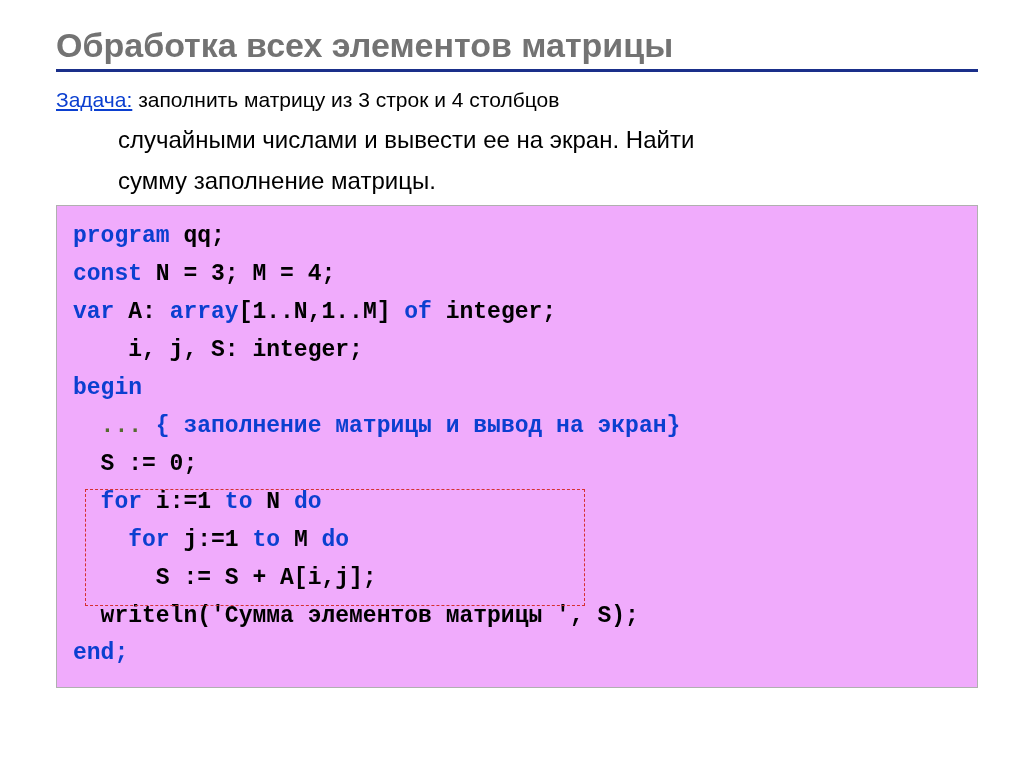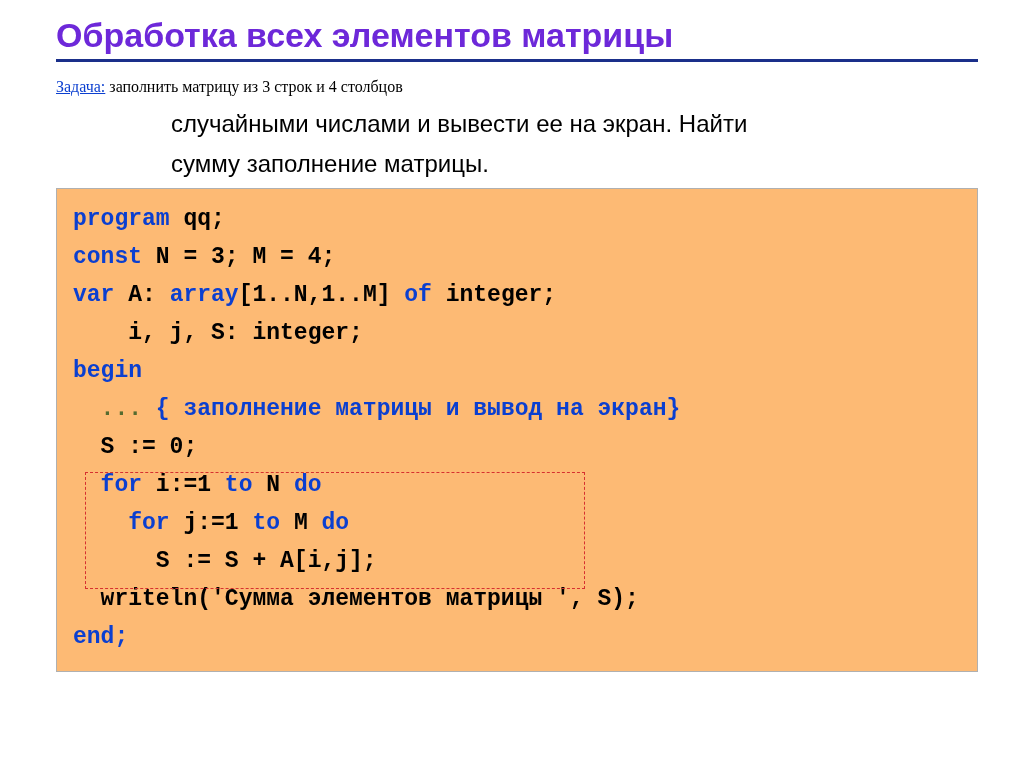--- a/index.html
+++ b/index.html
@@ -7,48 +7,47 @@
     margin: 0;
     width: 1024px;
     height: 767px;
     background: #ffffff;
     font-family: Arial, Helvetica, sans-serif;
     padding: 16px 46px 0 56px;
   }
   .title {
     font-size: 34px;
     font-weight: bold;
-    color: #6d28d9;
-    margin: 0 0 4px 0;
+    color: #737373;
+    margin: 10px 0 4px 0;
   }
   .rule {
     border: none;
     border-top: 3px solid #1a2f8a;
     margin: 0 0 14px 0;
   }
   .task {
-    font-size: 16px;
+    font-size: 21px;
     color: #000;
     line-height: 1.35;
     margin-bottom: 10px;
-    font-family: Liberation Serif, serif;
   }
   .task-label {
     color: #0b3fd0;
     text-decoration: underline;
   }
   .task-cont {
     font-size: 24px;
     color: #000;
     line-height: 1.35;
-    margin-left: 115px;
+    margin-left: 62px;
     margin-bottom: 8px;
   }
   .codebox {
-    background: #fdba74;
+    background: #f0abfc;
     border: 1px solid #b0b0b0;
     padding: 12px 16px 14px 16px;
     font-family: "Courier New", Courier, monospace;
     font-size: 23px;
     line-height: 1.65;
     color: #000;
     font-weight: bold;
     white-space: pre;
     position: relative;
   }

